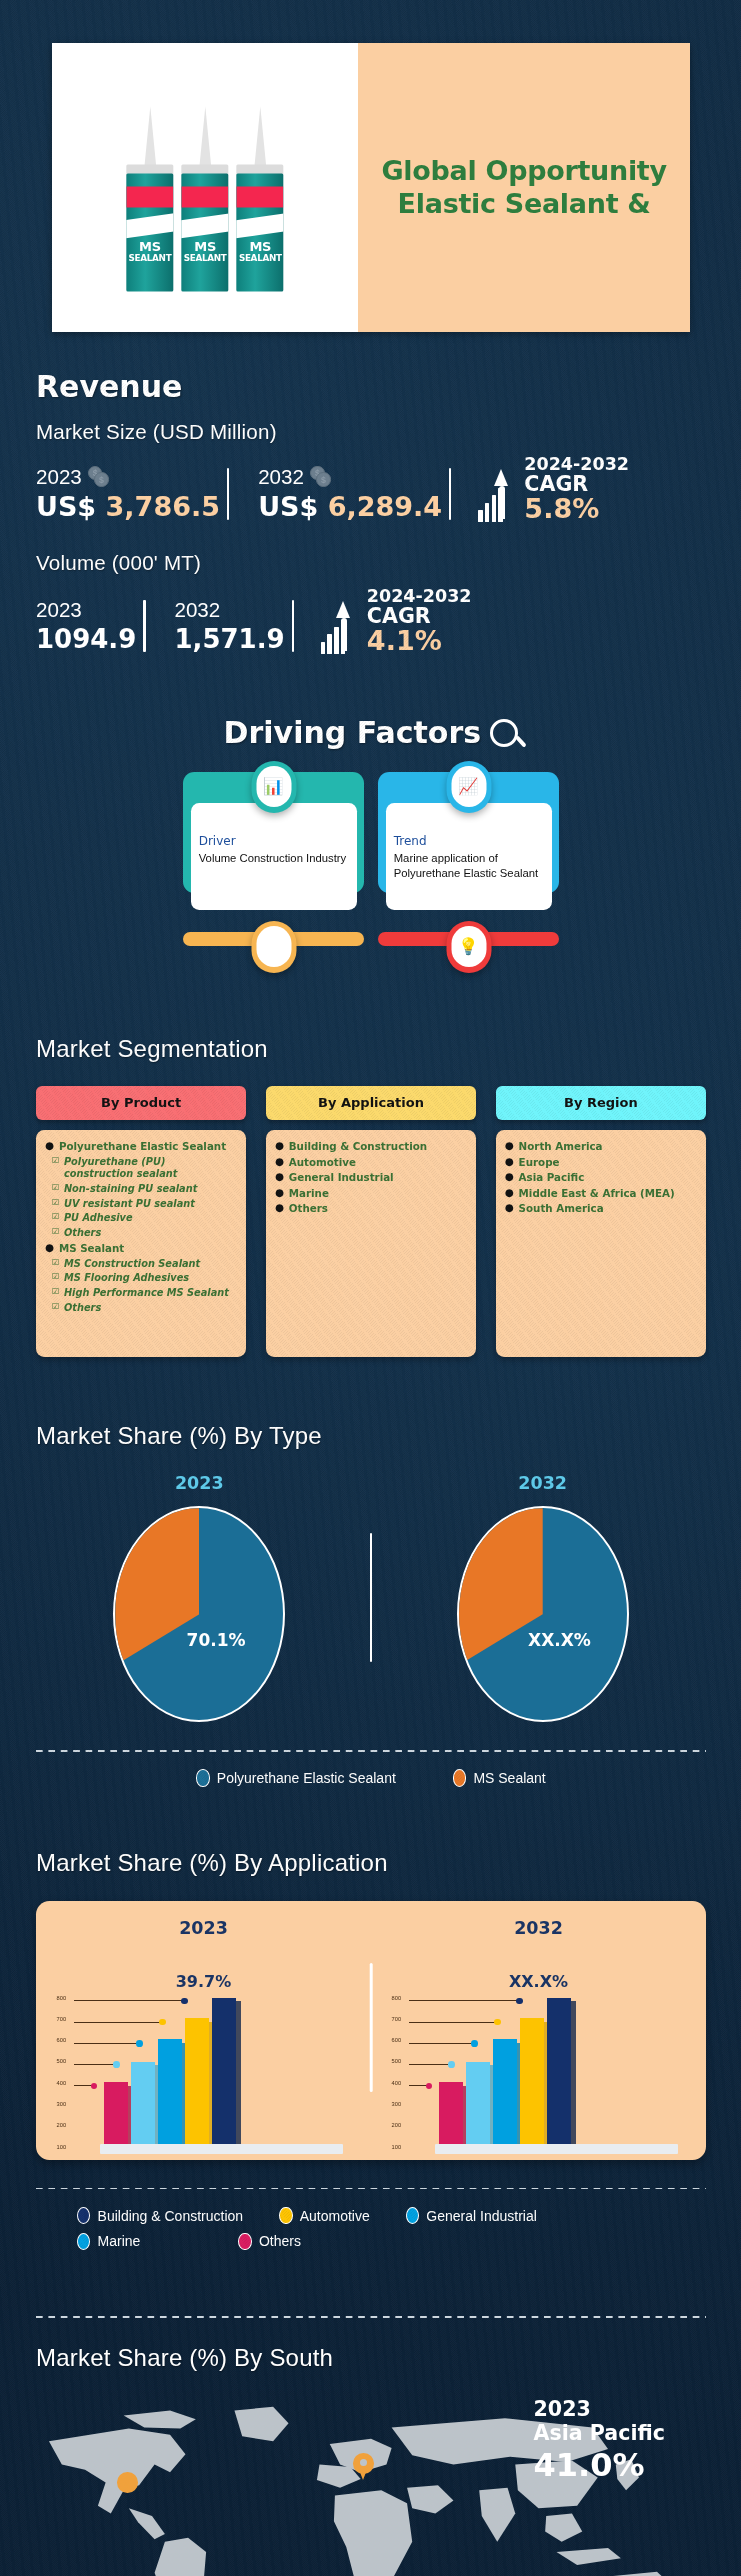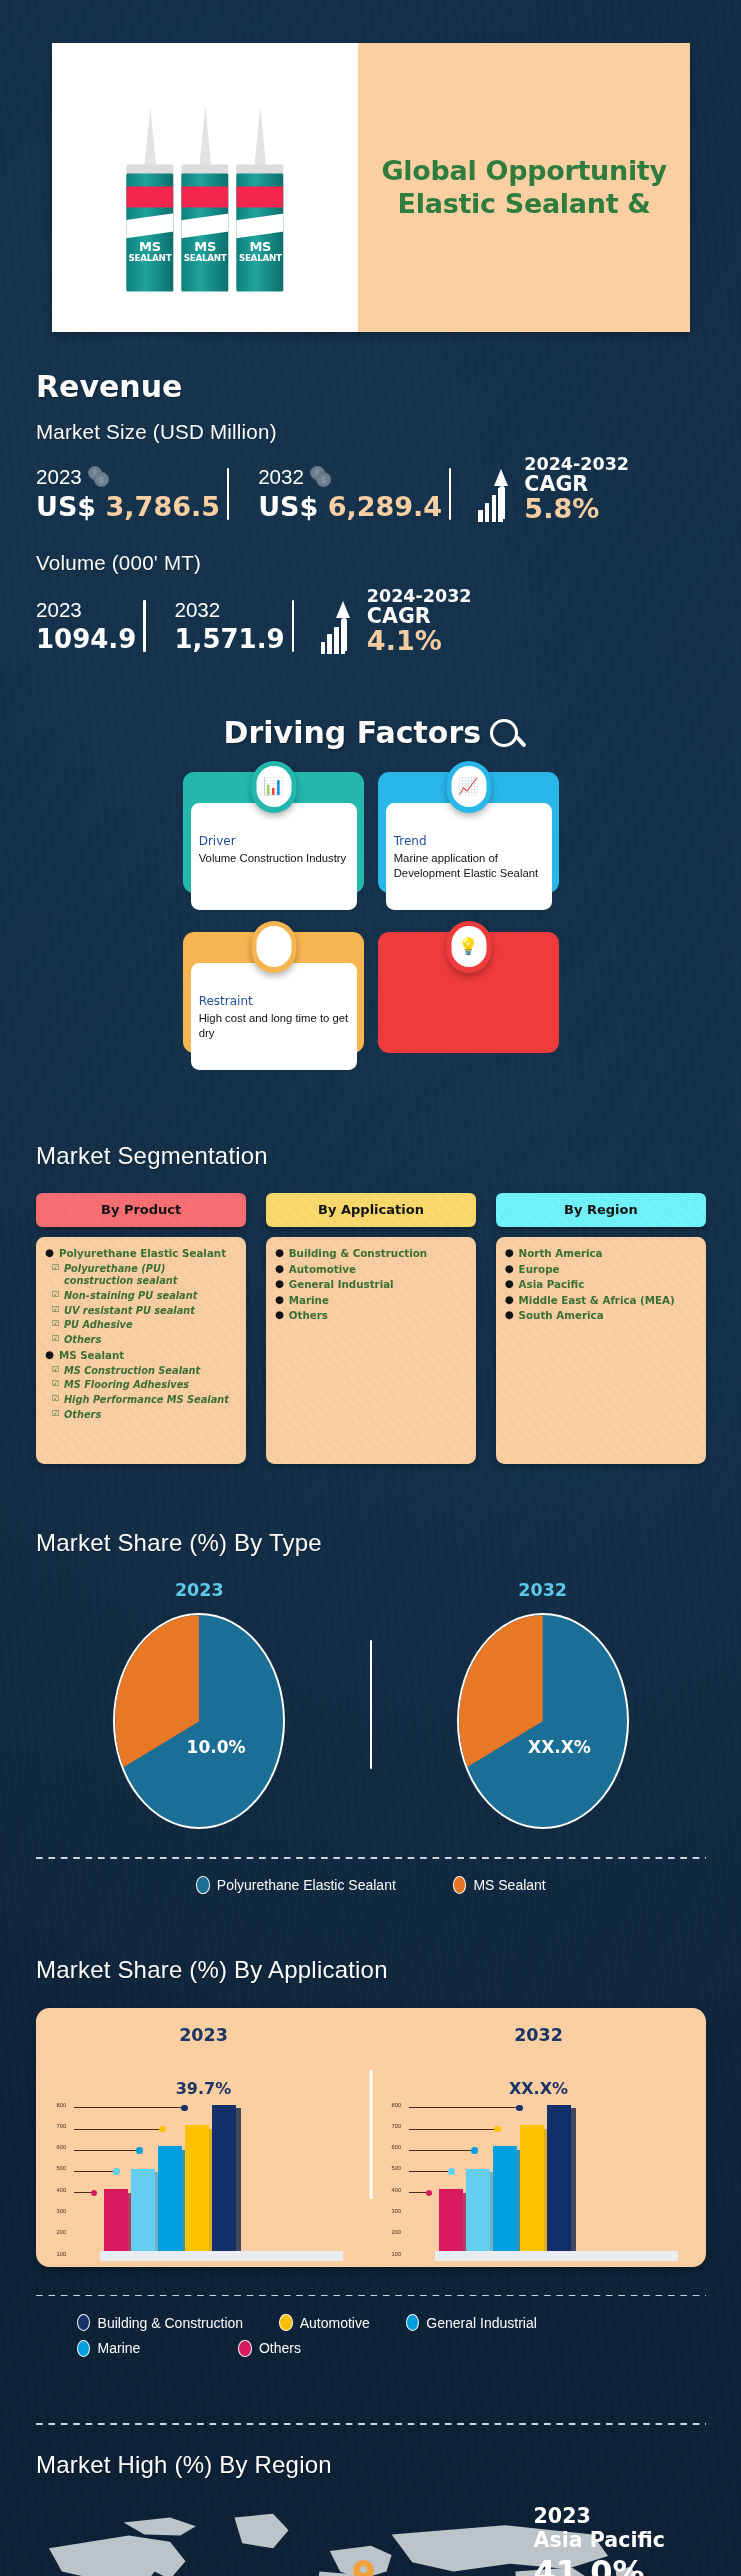--- a/index.html
+++ b/index.html
@@ -522,32 +522,28 @@
         </div>
       </div>
 
       <div class="df-card trend">
         <div class="df-accent"></div>
         <div class="df-badge">
           <span class="glyph">📈</span>
         </div>
         <div class="df-inner">
           <div class="df-name">Trend</div>
-          <div class="df-desc">Marine application of Development Elastic Sealant</div>
+          <div class="df-desc">Marine application of Polyurethane Elastic Sealant</div>
         </div>
       </div>
 
       <div class="df-card restraint">
         <div class="df-accent"></div>
         <div class="df-badge">
           <span class="glyph">⚠</span>
-        </div>
-        <div class="df-inner">
-          <div class="df-name">Restraint</div>
-          <div class="df-desc">High cost and long time to get dry</div>
         </div>
       </div>
 
       <div class="df-card opportunity">
         <div class="df-accent"></div>
         <div class="df-badge">
           <span class="glyph">💡</span>
         </div>
       </div>
 
@@ -663,21 +659,21 @@
     </div>
   </div>
 
   <div class="pie-sec">
     <div class="sec-h2">Market Share (%) By Type</div>
     <div class="pie-row">
       <div class="pie-col">
         <div class="pie-year">2023</div>
         <div class="pie-shape">
           <div class="pie-orange"></div>
-          <div class="pie-label">10.0%</div>
+          <div class="pie-label">70.1%</div>
         </div>
       </div>
       <div class="pie-divider"></div>
       <div class="pie-col">
         <div class="pie-year">2032</div>
         <div class="pie-shape">
           <div class="pie-orange"></div>
           <div class="pie-label">XX.X%</div>
         </div>
       </div>
@@ -846,21 +842,21 @@
         </div>
       <div class="lg-item" style="margin-left:62px">
           <span class="lg-dot" style="background:#d81b60"></span>
           <span>Others</span>
         </div>
     </div>
   </div>
 
   <div class="map-sec">
     <div class="dash-rule" style="margin-bottom:26px"></div>
-    <div class="sec-h2">Market High (%) By Region</div>
+    <div class="sec-h2">Market Share (%) By South</div>
 
     <div class="map-wrap">
       <svg class="map-svg" viewBox="0 0 1440 560">
         <g fill="#bcc3c9">
 
           <path d="M95 105 L250 80 L330 92 L360 130 L330 165 L300 150 L270 190 L240 200 L215 245 L190 230 L205 185 L165 160 L120 150 Z"></path>
           <path d="M240 55 L330 45 L380 62 L350 80 L280 78 Z"></path>
 
           <path d="M250 235 L295 250 L320 285 L300 295 L268 262 Z"></path>
 

